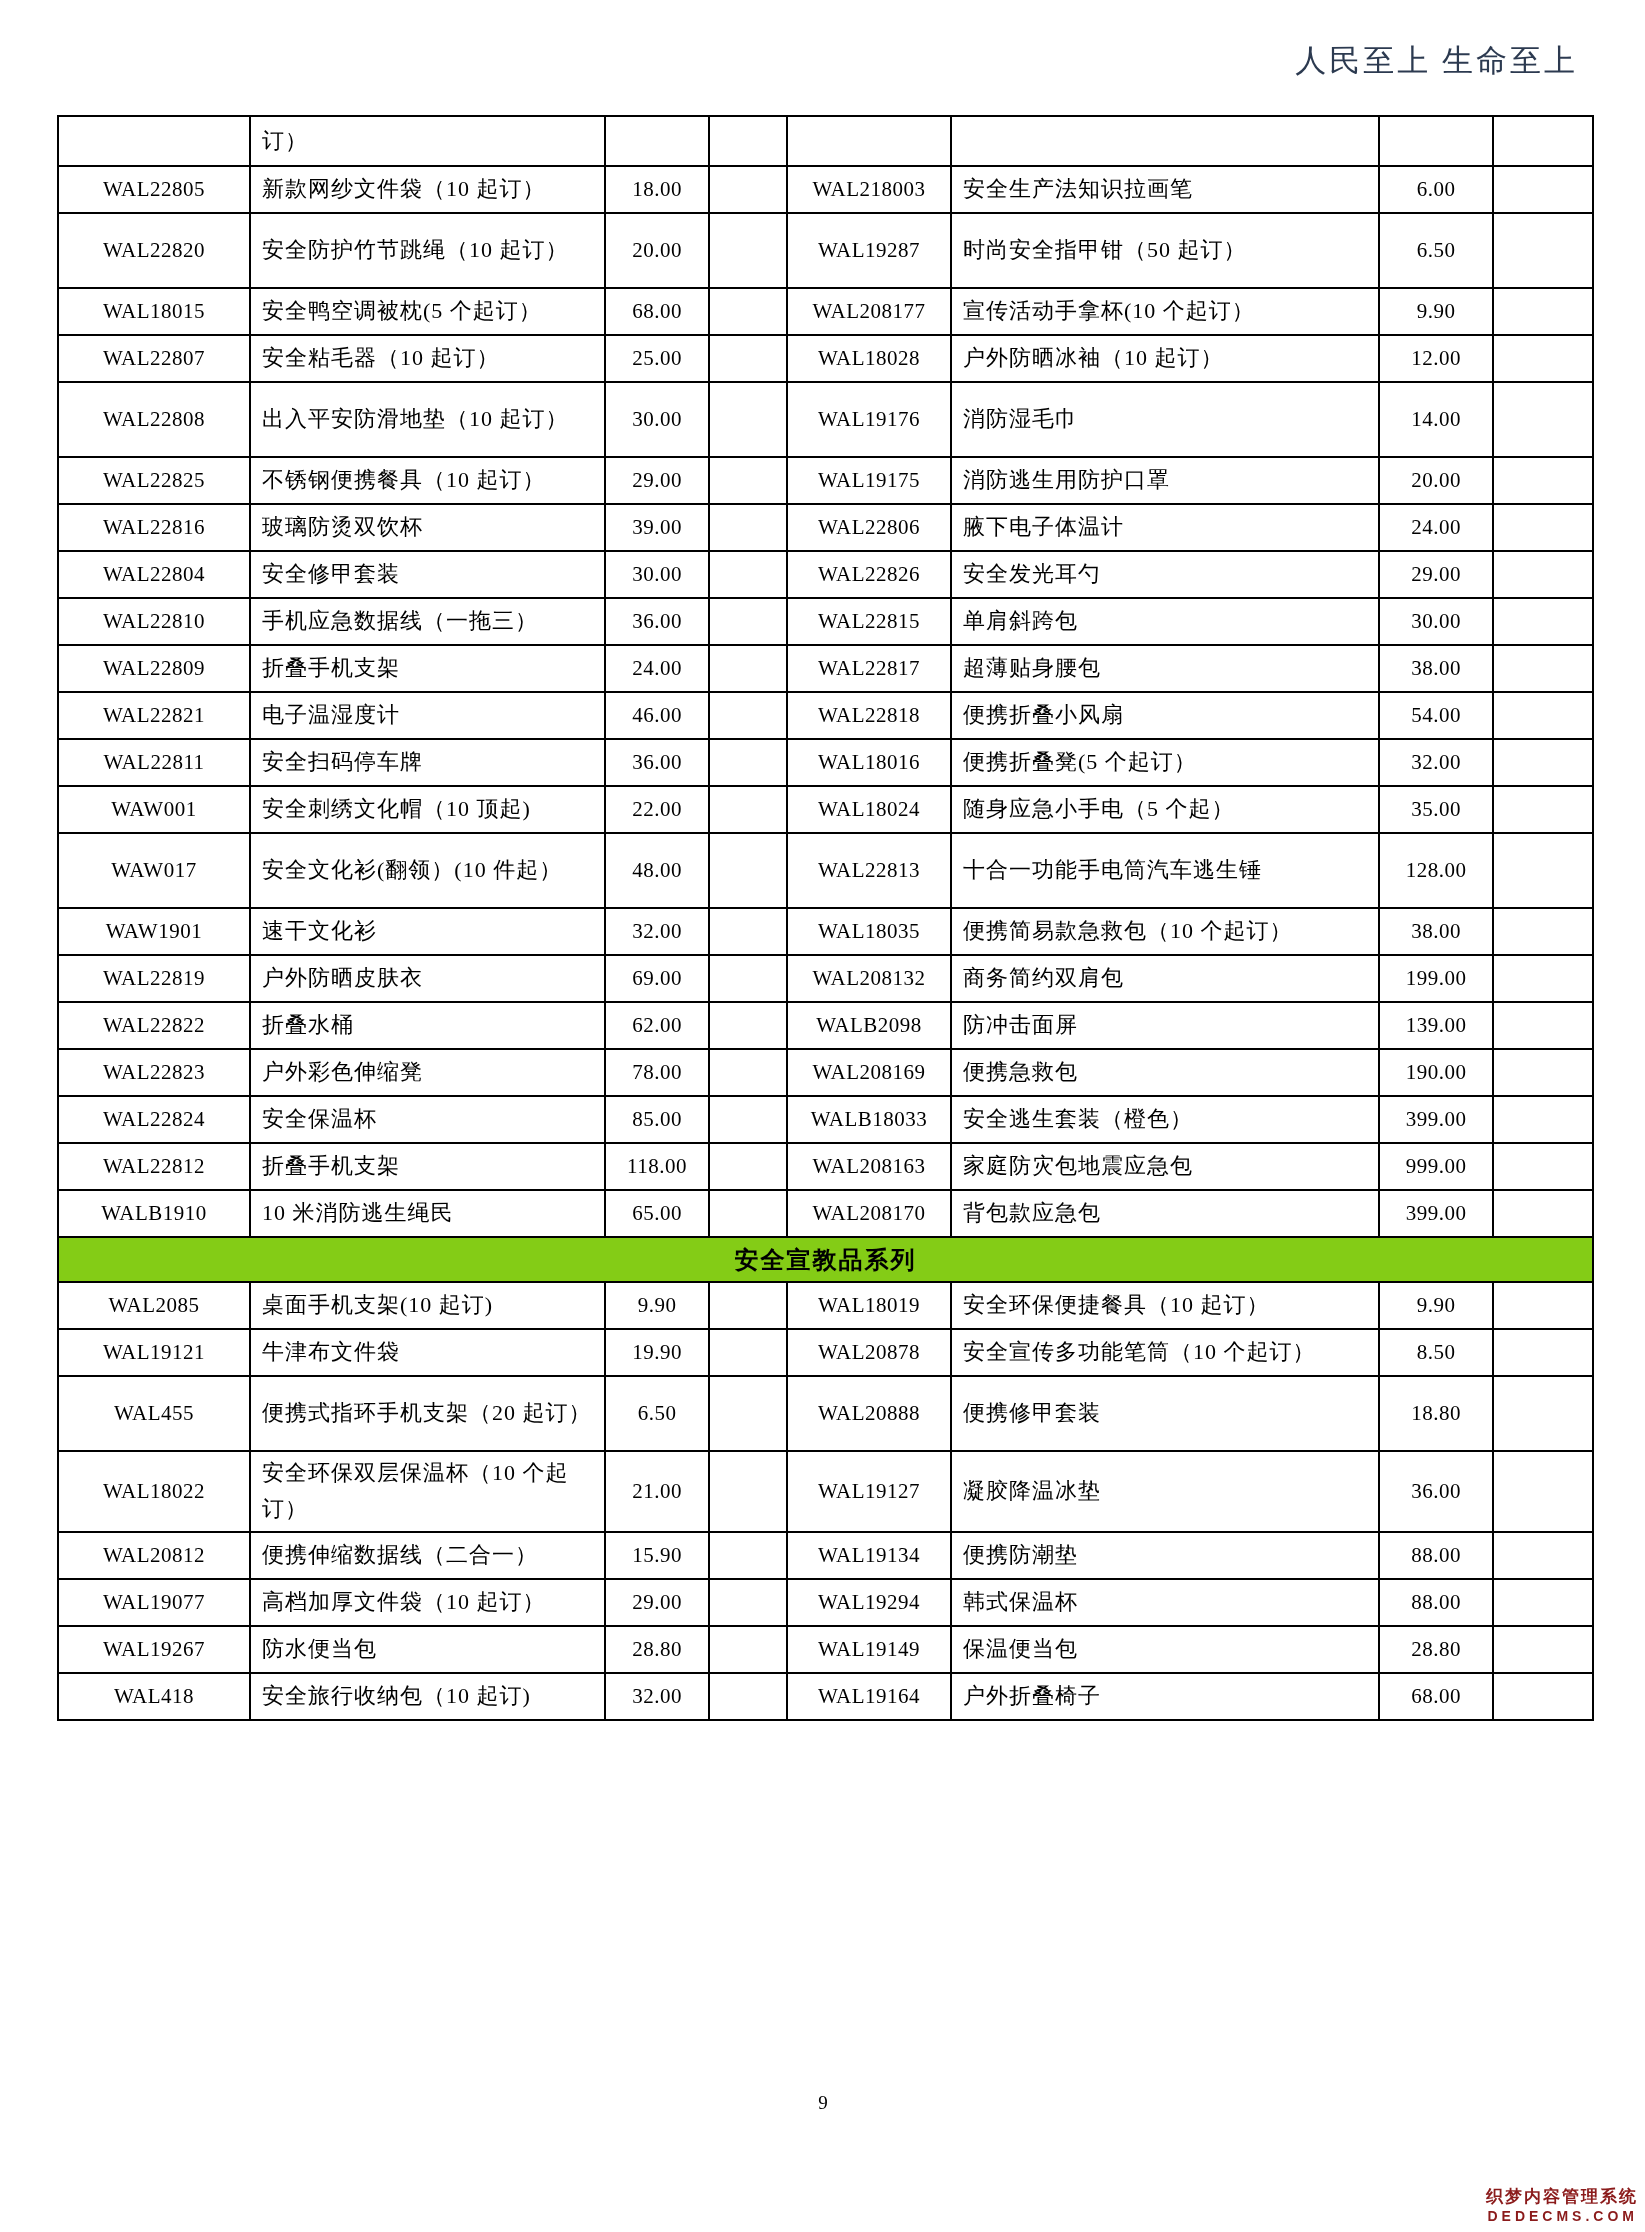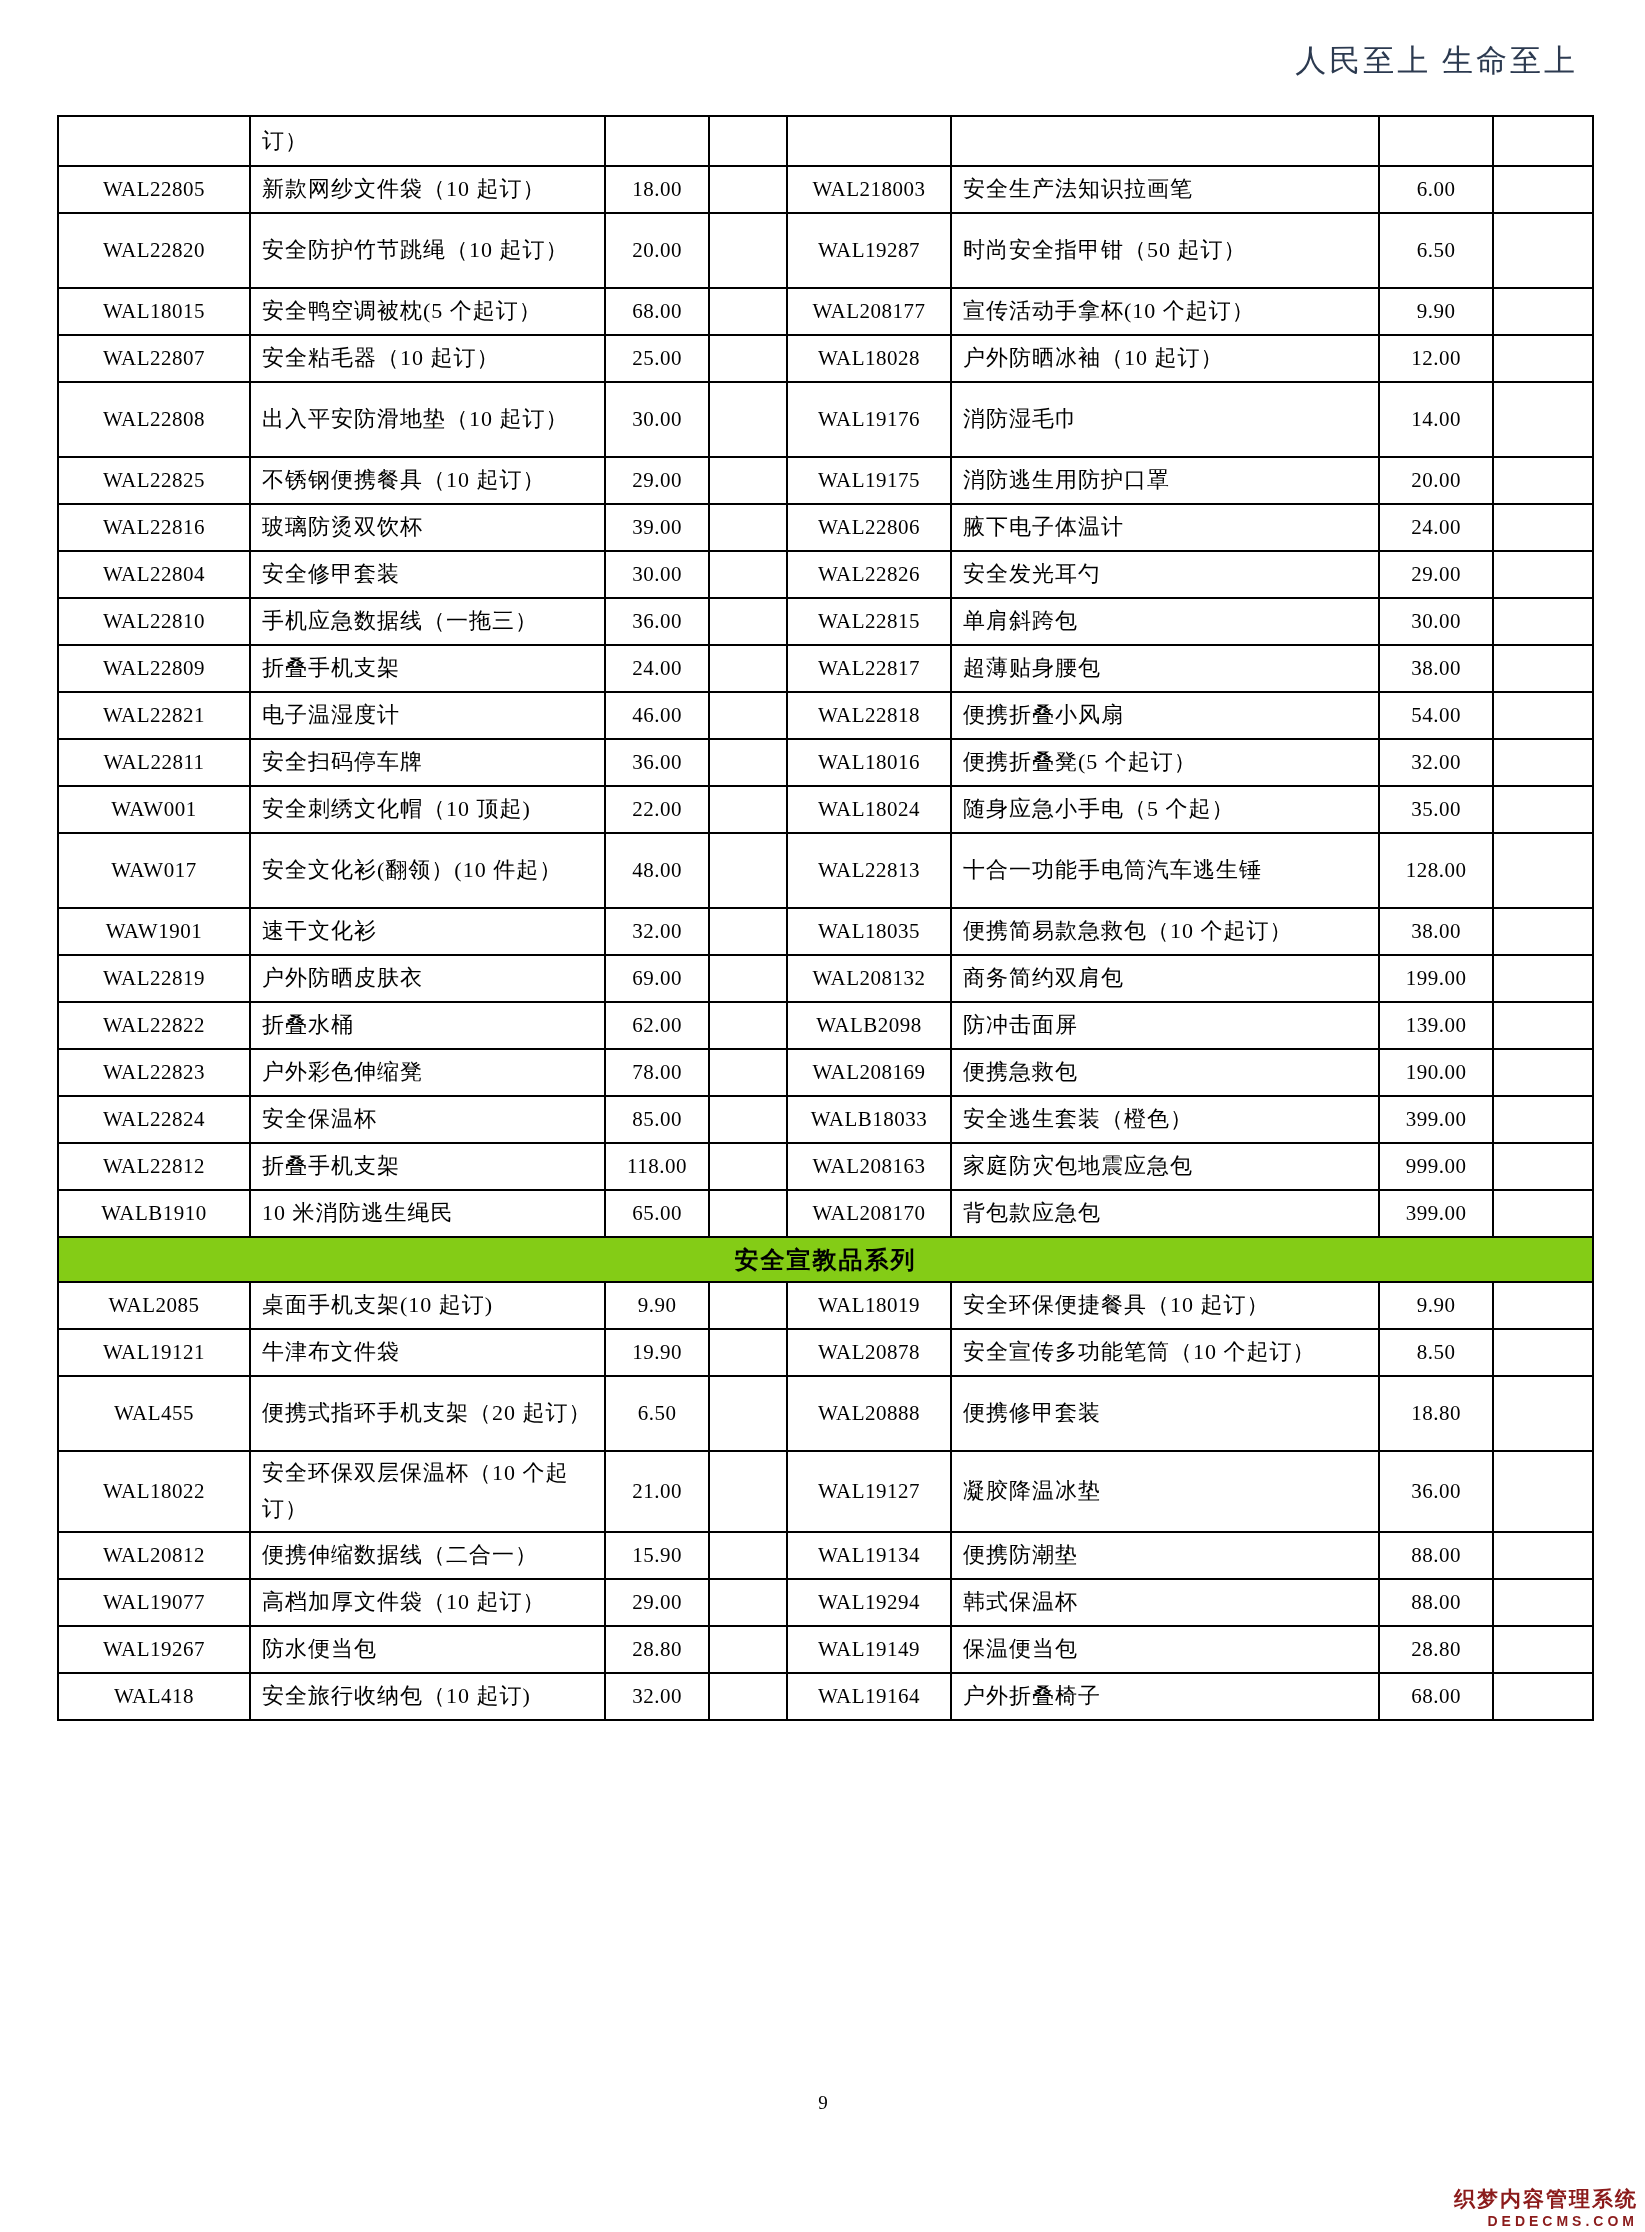--- a/index.html
+++ b/index.html
@@ -77,21 +77,21 @@
   .watermark {
     position: absolute;
     right: 8px;
     top: 2185px;
     text-align: right;
     color: #8b1b1b;
     font-weight: bold;
     font-family: "Liberation Sans", sans-serif;
     text-shadow: 1px 1px 0 #fff, -1px -1px 0 #fff, 1px -1px 0 #fff, -1px 1px 0 #fff, 0 1px 0 #fff, 0 -1px 0 #fff;
   }
-  .watermark .wm1 { font-size: 21px; letter-spacing: 2px; }
+  .watermark .wm1 { font-size: 17px; letter-spacing: 2px; }
   .watermark .wm2 { font-size: 14px; letter-spacing: 4px; }
 </style>
 </head>
 <body>
 
 <div class="slogan">人民至上 生命至上</div>
 
 <table class="price-table">
   <colgroup>
     <col style="width:192px">

